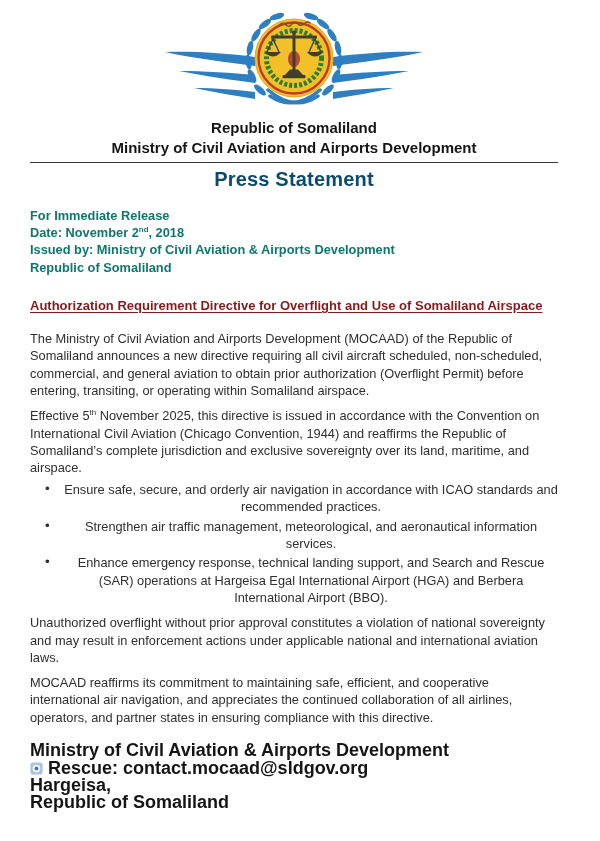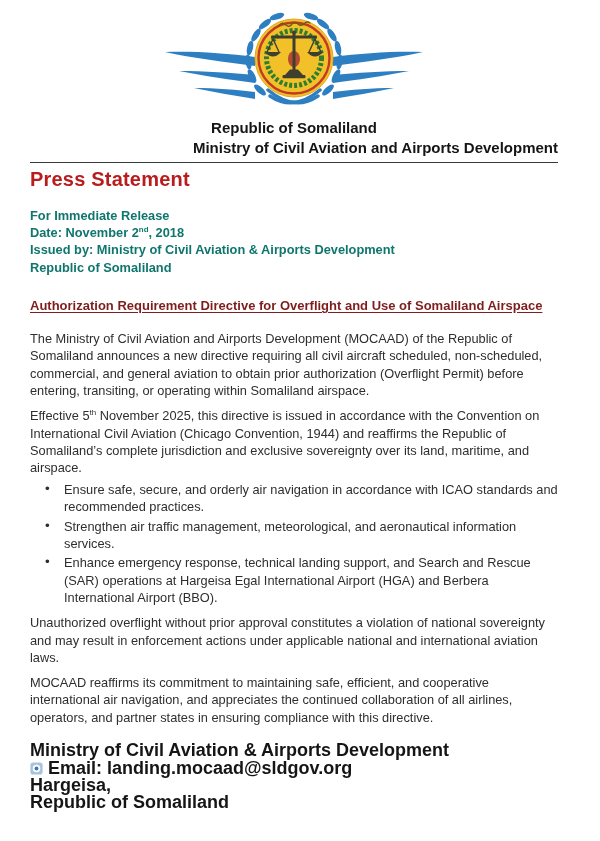--- a/index.html
+++ b/index.html
@@ -21,34 +21,34 @@
   .stem{stroke:var(--wing_blue);stroke-width:3.5;fill:none;stroke-linecap:round;}
   .gold{fill:var(--gold);stroke:#DFA819;stroke-width:1;}
   .ring{fill:none;stroke:var(--ring_red);stroke-width:2.4;}
   .wreath{fill:none;stroke:var(--wreath_green);stroke-width:5;stroke-dasharray:3 2;}
   .scales{fill:var(--emblem_dark);}
   .scaleline{stroke:var(--emblem_dark);stroke-width:1.4;fill:none;}
   .figure{fill:var(--figure_red);}
   .callig{stroke:var(--callig_dark);stroke-width:1.3;fill:none;stroke-linecap:round;}
 
   .org-line{font-weight:bold;font-size:15px;line-height:19px;text-align:center;color:#151515;margin-top:6px;}
-  .org-line.second{margin-top:1px;text-align:right;}
+  .org-line.second{margin-top:1px;}
   hr.header-rule{border:0;border-top:1.4px solid #3a3a3a;margin:5px 0 0 0;}
-  h1.doc-title{font-size:20px;line-height:26px;font-weight:bold;text-align:left;color:#b91c1c;margin:3px 0 0 0;letter-spacing:.2px;}
+  h1.doc-title{font-size:20px;line-height:26px;font-weight:bold;text-align:center;color:#0c4a6e;margin:3px 0 0 0;letter-spacing:.2px;}
 
   .meta{margin-top:15px;font-weight:bold;font-size:12.8px;line-height:17.2px;color:#0f766e;}
 
   h2.directive-heading{
     margin:21px 0 16px 0;
     font-size:13px;line-height:17.2px;font-weight:bold;color:#7f1d1d;
     text-decoration:underline;
     text-underline-offset:2px;
   }
   p.body-para{margin:7.5px 0 0 0;font-size:12.8px;line-height:17.4px;color:#2e2e2e;}
-  ul.aims-list{margin:4px 0 0 0;padding:0 0 0 15px;list-style:none;}
+  ul.aims-list{margin:4px 0 0 0;padding:0 0 0 15px;list-style:none;text-align:center;}
   ul.aims-list li{
     position:relative;padding-left:19px;margin:0 0 2px 0;
     font-size:12.8px;line-height:17.4px;color:#2e2e2e;
   }
   ul.aims-list li::before{content:"\2022";position:absolute;left:0;top:-1px;font-size:1.05em;color:#2e2e2e;}
 
   sup{font-size:.62em;line-height:0;vertical-align:super;}
 
   .doc-footer{margin-top:16px;font-weight:bold;font-size:18px;line-height:17px;color:#151515;}
   .contact-line{display:flex;align-items:center;gap:5px;line-height:18px;}
@@ -135,19 +135,19 @@
   <div class="doc-footer">
     <div>Ministry of Civil Aviation &amp; Airports Development</div>
     <div class="contact-line">
       <span class="cicon">
         <svg viewBox="0 0 16 16" aria-hidden="true">
           <rect x="0.5" y="0.5" width="15" height="15" rx="3.5" fill="var(--icon_bg)"></rect>
           <circle cx="8" cy="8" r="4.6" fill="#ffffff"></circle>
           <circle cx="8" cy="8" r="2.4" fill="var(--icon_blue)"></circle>
         </svg>
       </span>
-      <span>Email: landing.mocaad@sldgov.org</span>
+      <span>Rescue: contact.mocaad@sldgov.org</span>
     </div>
     <div>Hargeisa,</div>
     <div>Republic of Somaliland</div>
   </div>
 
 </div>
 
 </body></html>

